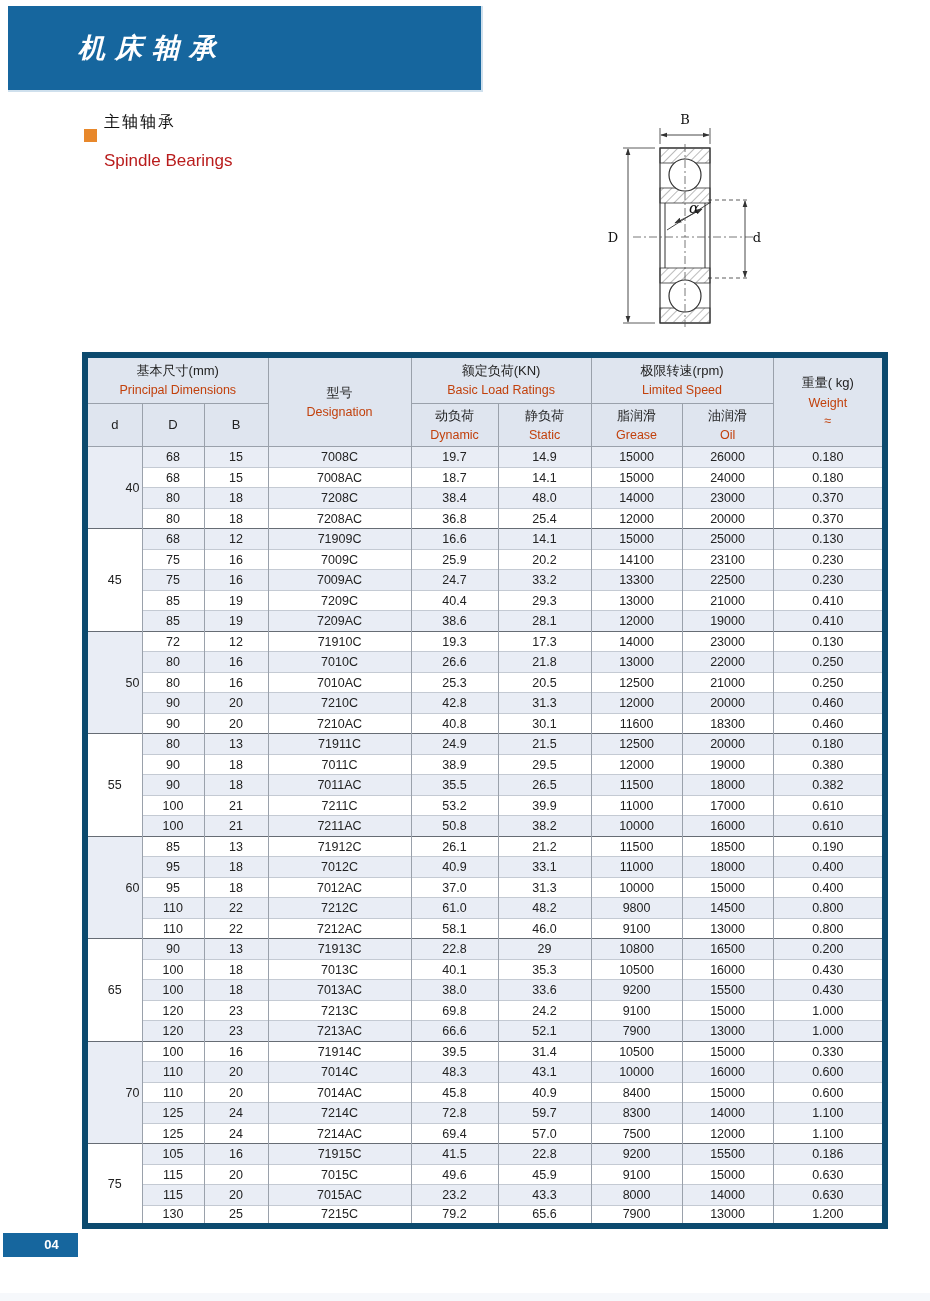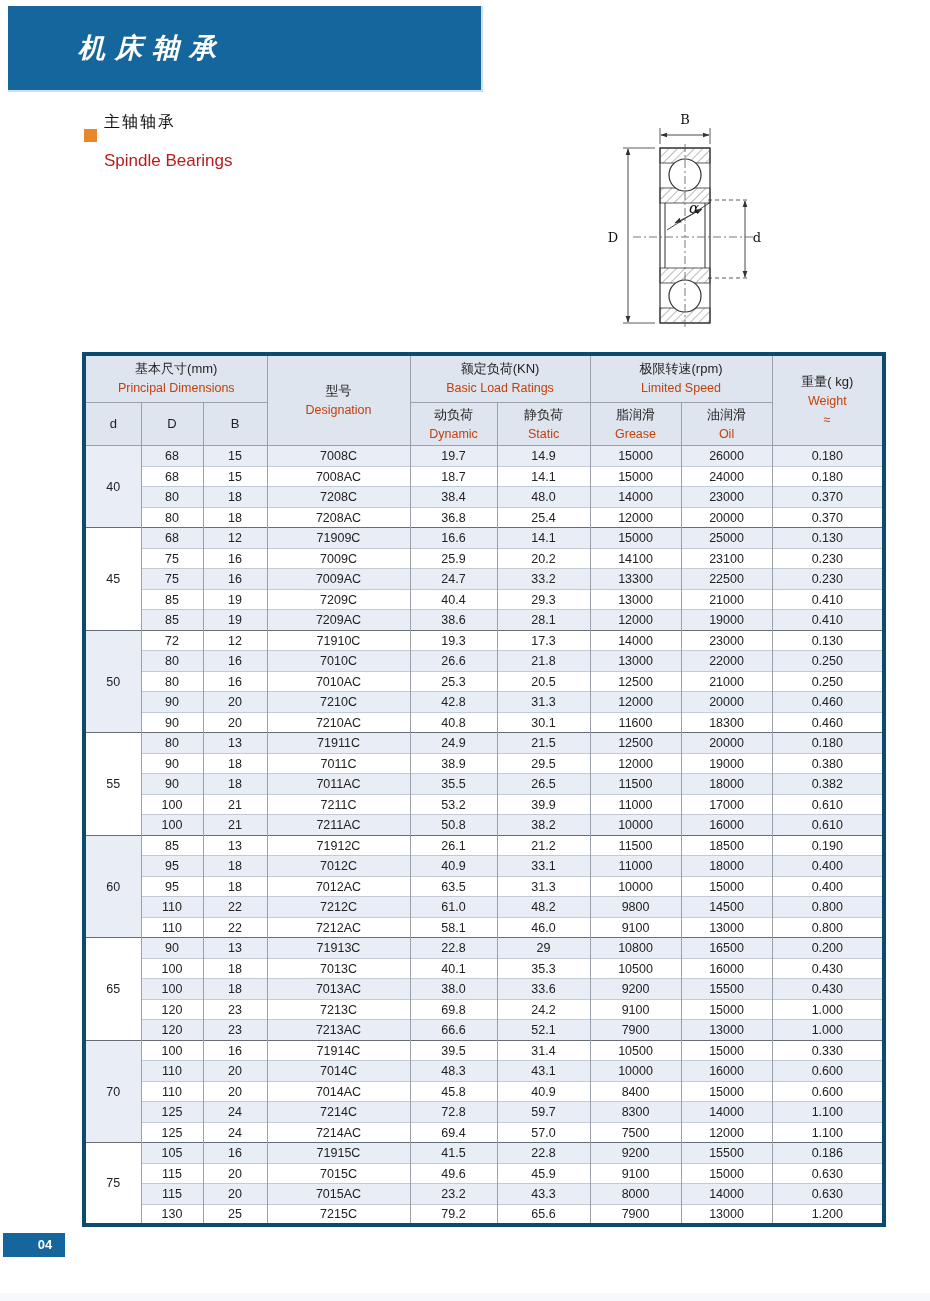--- a/index.html
+++ b/index.html
@@ -16,38 +16,38 @@
   
   .bullet { position:absolute; left:84px; top:129px; width:13px; height:13px; background:#e8882b; }
   .sec-zh { position:absolute; left:104px; top:112px; font-size:16px; color:#111; letter-spacing:2px; }
   .sec-en { position:absolute; left:104px; top:151px; font-size:17px; color:#b91c1c; }
 
   
   .diagram { position:absolute; left:605px; top:110px; }
 
   
   .tbl-wrap { position:absolute; left:82px; top:352px; }
-  table { border-collapse:collapse; table-layout:fixed; width:684px; border:4px solid #0c4a6e;padding-left:38px; }
+  table { border-collapse:collapse; table-layout:fixed; width:684px; border:6px solid #0c4a6e;padding-left:38px; }
   th, td { text-align:center; vertical-align:middle; overflow:hidden; }
   th { background:#dfe5ef; font-weight:normal; border:1px solid #9aa1ab; padding:2px 0; }
   .hdr-zh { display:block; font-size:13px; line-height:1.55; }
   .hdr-en { display:block; font-size:12.5px; line-height:1.5; color:#c2410c; }
   tr.hdr1 { height:48px; }
   tr.hdr2 { height:43px; }
   tbody td { height:20.5px; font-size:12.5px; padding:0 2px;
              border-left:1px solid #9aa1ab; border-right:1px solid #9aa1ab;
              border-top:1px solid #c4cad3; }
   tbody tr.group-start td { border-top:1px solid #666c74; }
   tbody tr.r-odd  td { background:#e9edf5; }
   tbody tr.r-even td { background:#ffffff; }
-  tbody td.dcell-odd  { background:#e9edf5 !important; }
+  tbody td.dcell-odd  { background:#e9edf5 !important;text-align:right; }
   tbody td.dcell-even { background:#ffffff !important; }
 
   
-  .page-num { position:absolute; left:3px; top:1233px; width:62px; height:24px; background:#16669e;
+  .page-num { position:absolute; left:3px; top:1233px; width:75px; height:24px; background:#16669e;
               color:#fff; font-size:13px; font-weight:bold; line-height:24px; text-align:center;
               padding-left:22px; }
   .bottom-strip { position:absolute; left:0; top:1293px; width:930px; height:8px; background:#f6f8fb; }
 </style>
 </head>
 <body>
 
 <div class="page">
 
   <div class="banner">
@@ -384,21 +384,21 @@
             <td>40.9</td>
             <td>33.1</td>
             <td>11000</td>
             <td>18000</td>
             <td>0.400</td>
           </tr>
           <tr class="r-even">
             <td>95</td>
             <td>18</td>
             <td>7012AC</td>
-            <td>63.5</td>
+            <td>37.0</td>
             <td>31.3</td>
             <td>10000</td>
             <td>15000</td>
             <td>0.400</td>
           </tr>
           <tr class="r-odd">
             <td>110</td>
             <td>22</td>
             <td>7212C</td>
             <td>61.0</td>

